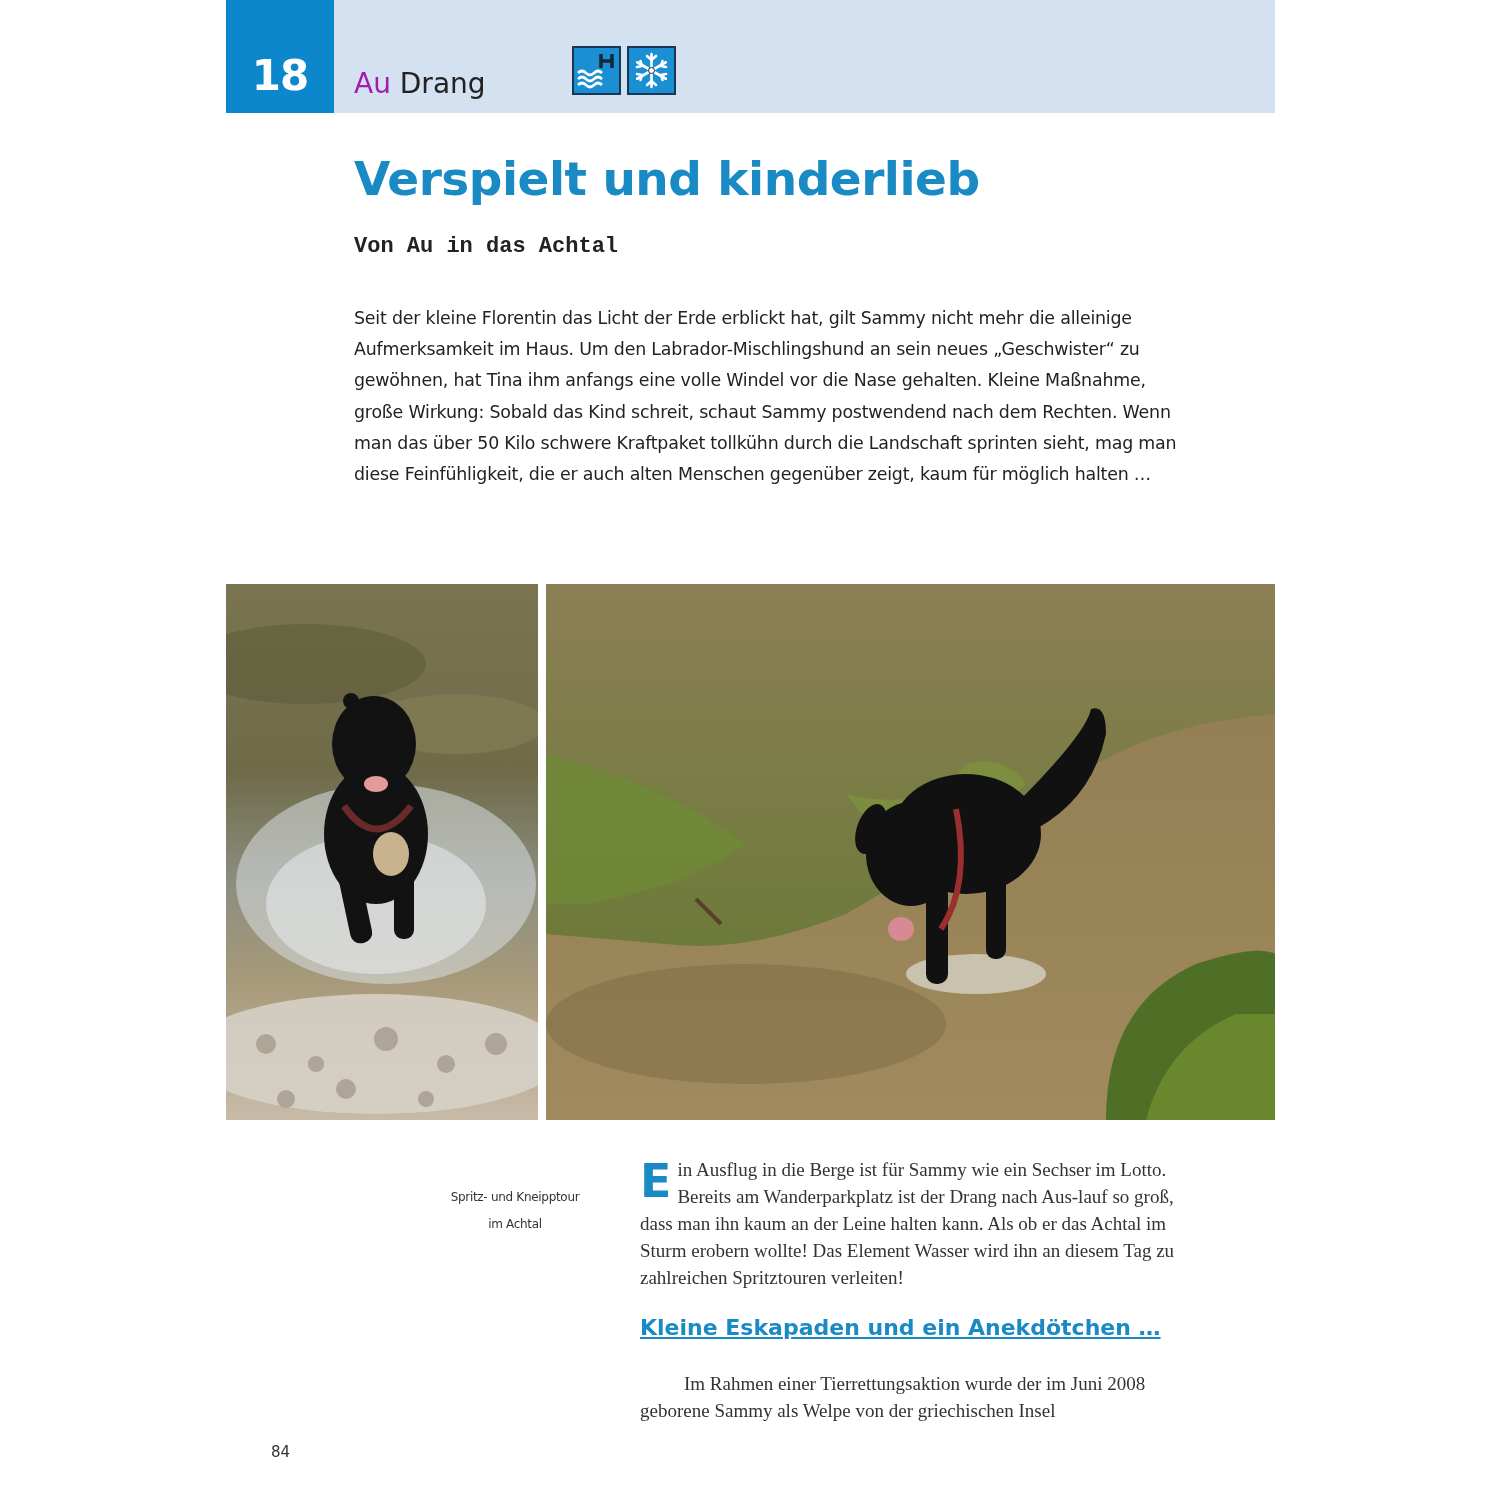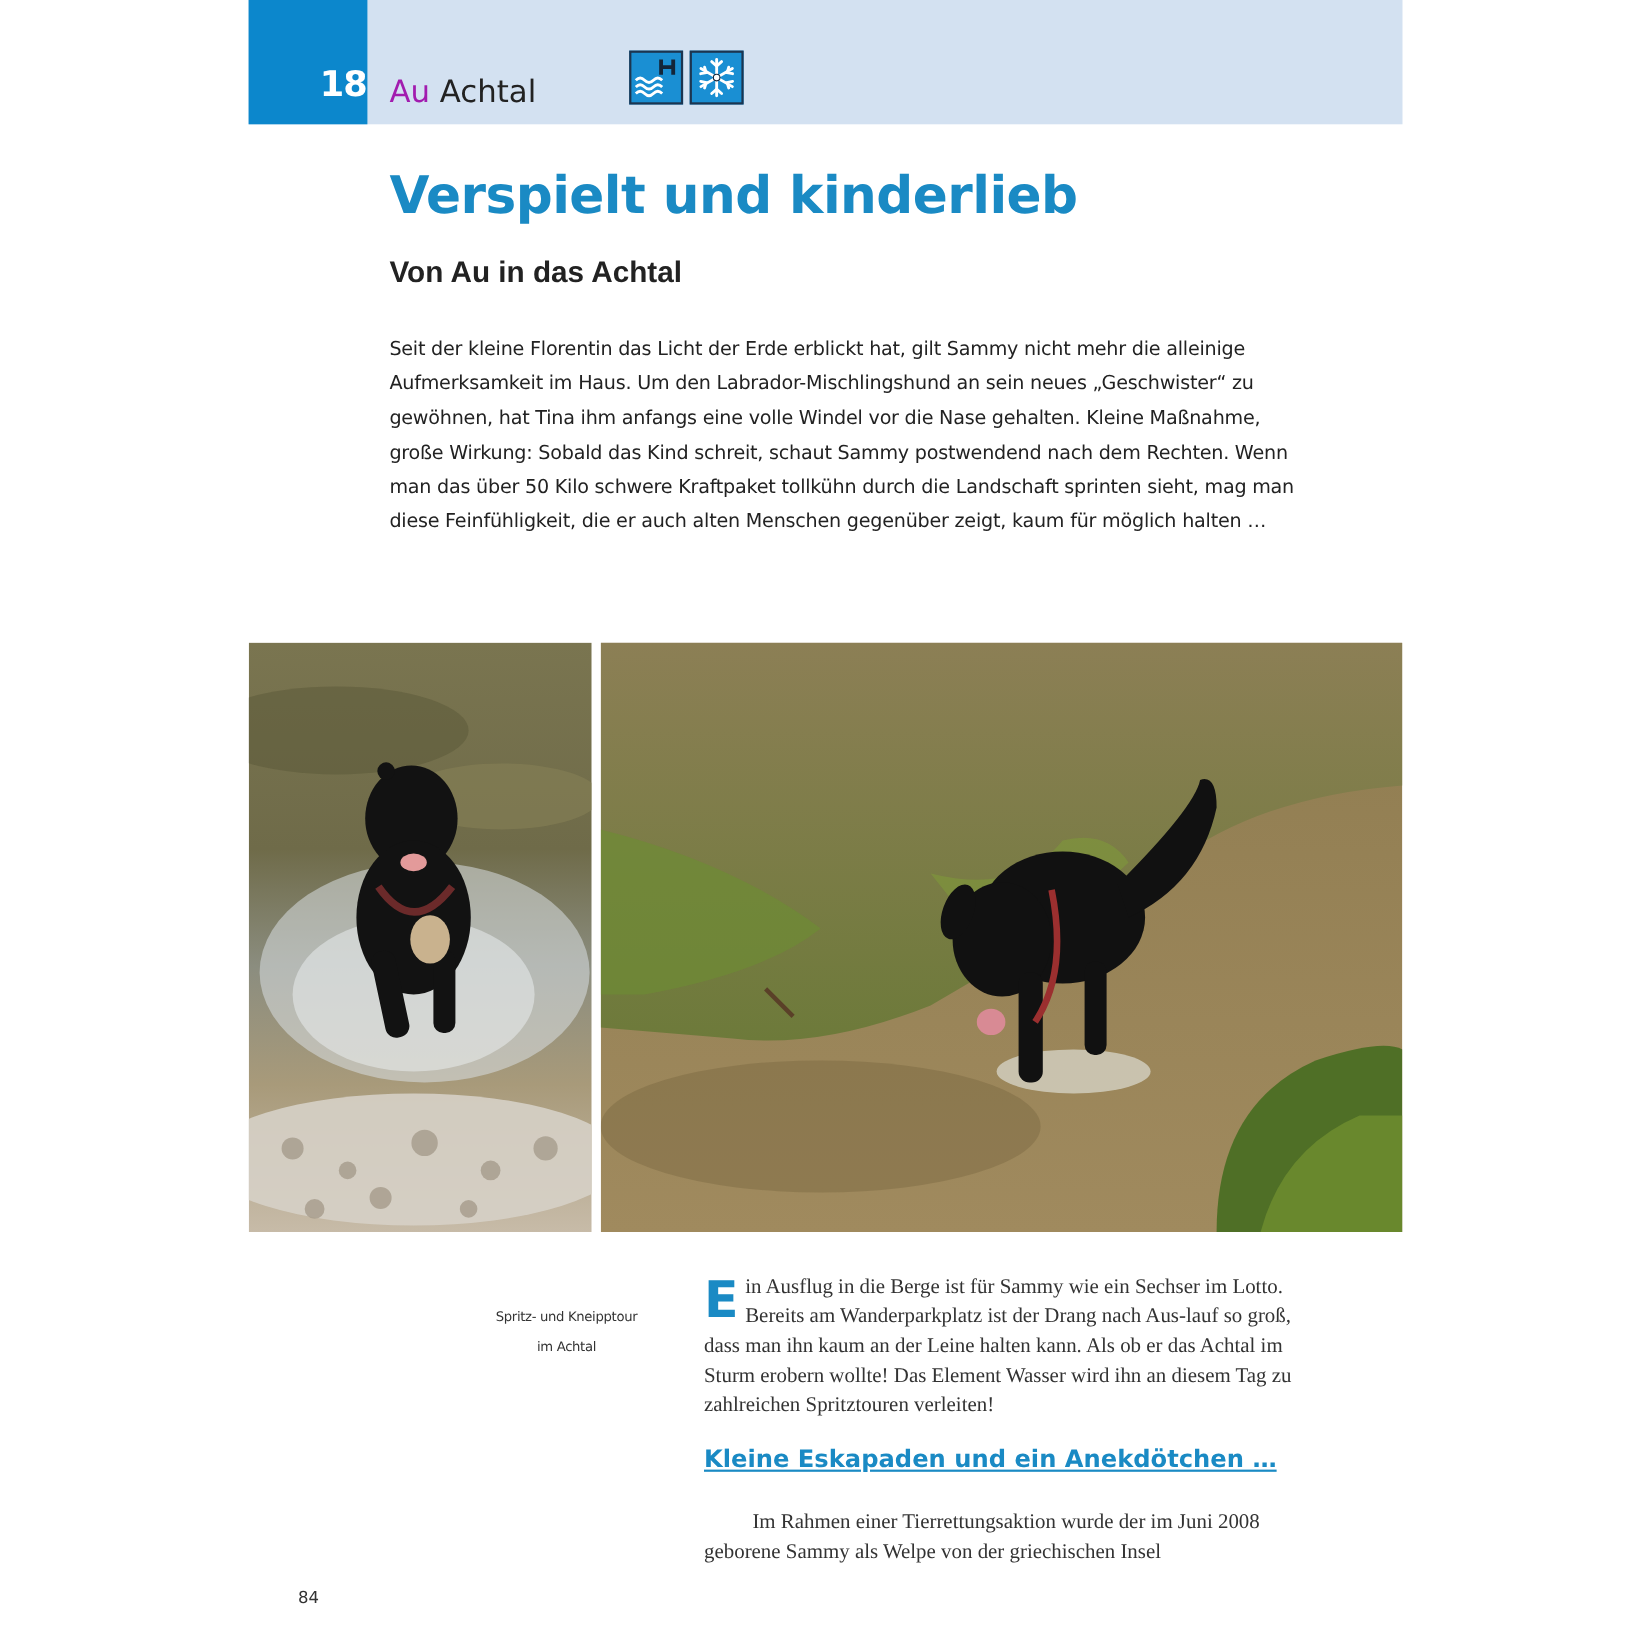--- a/index.html
+++ b/index.html
@@ -1,48 +1,48 @@
 <!DOCTYPE html>
 <html><head>
   <meta charset="utf-8">
   <style>
     html, body { margin: 0; padding: 0; background: #ffffff; }
     body { width: 1500px; height: 1500px; position: relative; overflow: hidden; font-family: "DejaVu Sans", sans-serif; }
     .header-band { position: absolute; left: 226px; top: 0; width: 1049px; height: 113px; background: #d3e1f1; }
     .chapter-box { position: absolute; left: 226px; top: 0; width: 108px; height: 113px; background: #0c87cc; }
-    .chapter-num { position: absolute; left: 0; width: 108px; top: 50px; text-align: center; color: #ffffff; font-family: "DejaVu Sans", sans-serif; font-weight: bold; font-size: 32px; line-height: 52px; letter-spacing: -1px; padding-left: 32px; }
+    .chapter-num { position: absolute; left: 0; width: 108px; top: 50px; text-align: center; color: #ffffff; font-family: "DejaVu Sans", sans-serif; font-weight: bold; font-size: 42px; line-height: 52px; letter-spacing: -1px; }
     .region { position: absolute; left: 354px; top: 66px; font-family: "DejaVu Sans", sans-serif; font-size: 28px; line-height: 36px; }
     .region .area { color: #a21caf; }
     .region .place { color: #222222; }
     .icons { position: absolute; left: 572px; top: 46px; display: flex; gap: 6px; }
     .icon-tile { width: 49px; height: 49px; background: #1a8fd3; border: 2px solid #1c3550; position: relative; box-sizing: border-box; }
     .icon-tile svg { position: absolute; left: 0; top: 0; }
     .title { position: absolute; left: 354px; top: 148px; color: #1a8ac4; font-family: "DejaVu Sans", sans-serif; font-weight: bold; font-size: 47px; line-height: 62px; letter-spacing: -0.5px; margin: 0; }
-    .subtitle { position: absolute; left: 354px; top: 232px; color: #222222; font-family: Liberation Sans, sans-serif; font-weight: bold; font-size: 27px; line-height: 30px; margin: 0; }
+    .subtitle { position: absolute; left: 354px; top: 232px; color: #222222; font-family: Liberation Mono, monospace; font-weight: bold; font-size: 22px; line-height: 30px; margin: 0; }
     .intro { position: absolute; left: 354px; top: 303px; width: 830px; color: #222222; font-family: "DejaVu Sans", sans-serif; font-weight: normal; font-size: 17.4px; line-height: 31.2px; margin: 0; letter-spacing: -0.2px; }
     .photo { position: absolute; top: 584px; height: 536px; overflow: hidden; }
     .photo-left { left: 226px; width: 312px; }
     .photo-right { left: 546px; width: 729px; }
     .caption { position: absolute; left: 420px; top: 1184px; width: 190px; text-align: center; color: #333333; font-family: "DejaVu Sans", sans-serif; font-size: 12px; line-height: 27px; letter-spacing: -0.3px; }
     .body-text { position: absolute; left: 640px; top: 1156px; width: 540px; color: #333333; font-family: "Liberation Serif", serif; font-size: 19px; line-height: 27px; margin: 0; }
     .dropcap { float: left; color: #1a8ac4; font-family: "DejaVu Sans", sans-serif; font-weight: bold; font-size: 46px; line-height: 42px; margin: 4px 6px 0 0; }
     .section-head { position: absolute; left: 640px; top: 1312px; color: #1a8ac4; font-family: "DejaVu Sans", sans-serif; font-weight: bold; font-size: 22px; line-height: 32px; margin: 0; text-decoration: underline; }
     .body-text-2 { position: absolute; left: 640px; top: 1370px; width: 540px; color: #333333; font-family: Liberation Serif, serif; font-size: 19px; line-height: 27px; margin: 0; text-indent: 44px; }
     .page-number { position: absolute; left: 271px; top: 1442px; color: #333333; font-family: "DejaVu Sans", sans-serif; font-size: 15px; line-height: 20px; }
   </style>
 </head>
 <body>
 
 <div class="header-band"></div>
 <div class="chapter-box">
   <div class="chapter-num">18</div>
 </div>
 <div class="region">
   <span class="area">Au</span>
-  <span class="place">Achtal</span>
+  <span class="place">Drang</span>
 </div>
 <div class="icons">
   <div class="icon-tile">
     <svg width="45" height="45" viewBox="0 0 45 45">
       <path d="M27 6 V20 M27 13 H38 M38 6 V20" stroke="#13263a" stroke-width="3.5" fill="none"></path>
       <path d="M4 25 q4 -4 8 0 t8 0 t8 0" stroke="#ffffff" stroke-width="2.6" fill="none"></path>
       <path d="M4 31 q4 -4 8 0 t8 0 t8 0" stroke="#ffffff" stroke-width="2.6" fill="none"></path>
       <path d="M4 37 q4 -4 8 0 t8 0 t8 0" stroke="#ffffff" stroke-width="2.6" fill="none"></path>
     </svg>
   </div>

